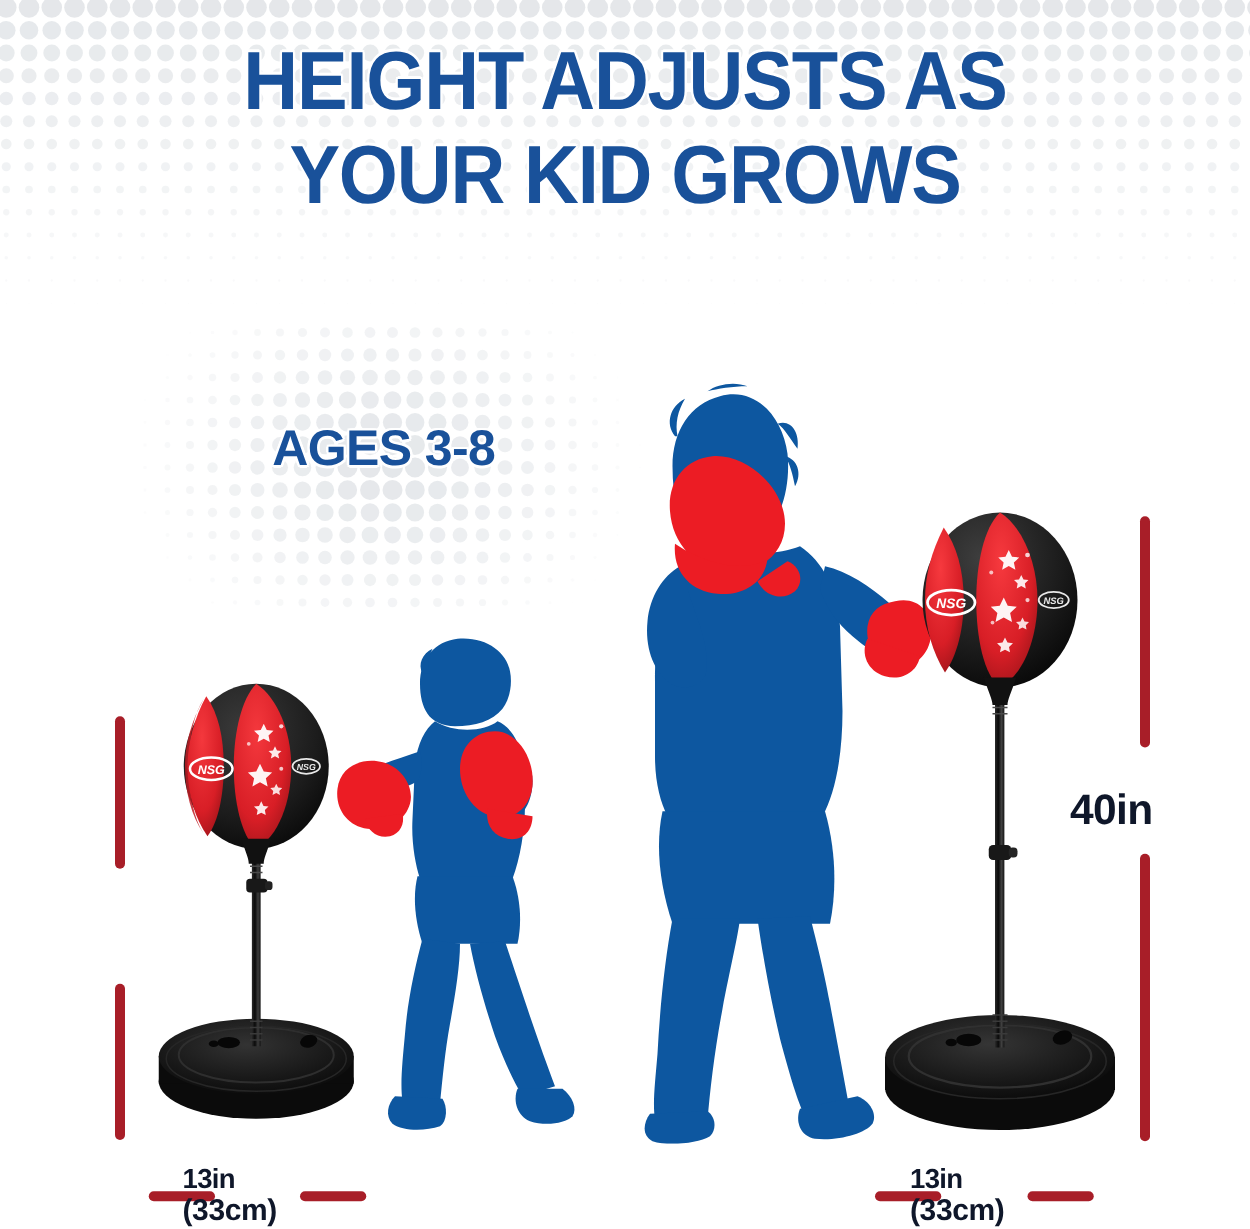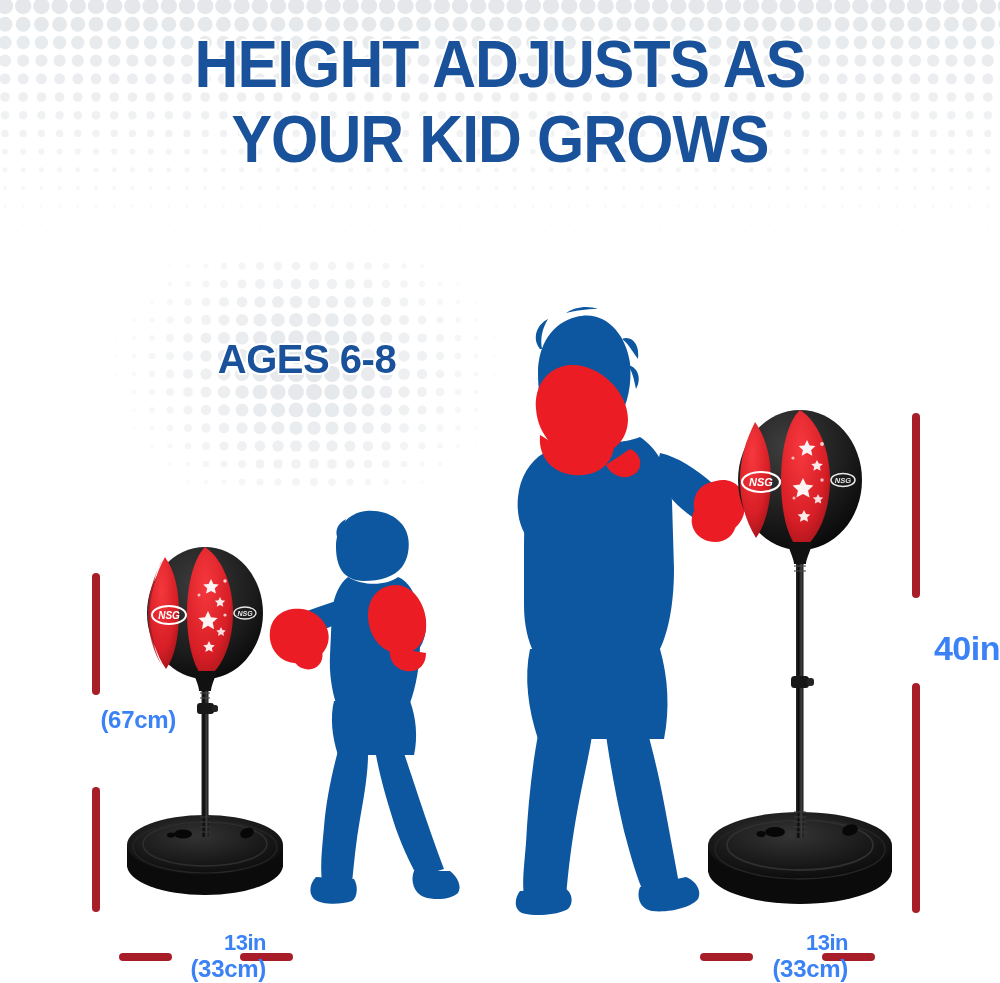--- a/index.html
+++ b/index.html
@@ -58,22 +58,22 @@
     background:#A81E28;
   }
   .hbar {
     position:absolute; z-index:4;
     height:8px; border-radius:4px;
     background:#A81E28;
   }
 
   
   .measure {
-    position:absolute; z-index:6; text-align:right;
-    color:#3b82f6; font-weight:bold; white-space:nowrap;
+    position:absolute; z-index:6; text-align:left;
+    color:#0f172a; font-weight:bold; white-space:nowrap;
   }
   .measure .big { display:block; font-size:34px; line-height:36px; letter-spacing:-0.5px; }
   .measure .small { display:block; font-size:24px; line-height:30px; letter-spacing:-0.3px; }
 
   .measure-width .big { font-size:22px; line-height:29px; }
   .measure-width .small { font-size:24px; line-height:24px; }
 
   
   .product { position:absolute; z-index:3; }
 
@@ -1152,21 +1152,21 @@
       <circle cx="312.0" cy="224.0" r="2.41" opacity="0.27"></circle>
       <circle cx="330.0" cy="224.0" r="1.84" opacity="0.21"></circle>
       <circle cx="348.0" cy="224.0" r="1.20" opacity="0.13"></circle>
       <circle cx="366.0" cy="224.0" r="0.49" opacity="0.05"></circle>
     </g>
 </svg>
 
 <div class="headline" id="title-line-1">HEIGHT ADJUSTS AS</div>
 <div class="headline" id="title-line-2">YOUR KID GROWS</div>
 
-<div class="ages-label">AGES 6-8</div>
+<div class="ages-label">AGES 3-8</div>
 
 <svg class="product" style="left:105px; top:545px; width:205px; height:360px;" viewBox="0 0 205 360">
   <defs>
     <radialGradient id="sBallRedA" cx="40%" cy="30%" r="75%">
       <stop offset="0%" stop-color="#F4383D"></stop>
       <stop offset="70%" stop-color="#D81E26"></stop>
       <stop offset="100%" stop-color="#A5151B"></stop>
     </radialGradient>
     <radialGradient id="sBallBlkA" cx="40%" cy="28%" r="80%">
       <stop offset="0%" stop-color="#3A3A3A"></stop>
@@ -1246,21 +1246,20 @@
       <text x="140" y="71" font-family="Liberation Sans, sans-serif" font-size="7" font-weight="bold" font-style="italic" fill="#FFFFFF" text-anchor="middle" opacity="0.9">NSG</text>
     </g>
 
     <path d="M88 126 C 92 138, 94 142, 94 146 L106 146 C 106 142, 108 138, 112 126 Z" fill="#111"></path>
   </g>
 </svg>
 
 <div class="vbar" style="left:92px; top:573px; height:122px;"></div>
 <div class="vbar" style="left:92px; top:787px; height:125px;"></div>
 <div class="measure" style="left:16px; top:705px; width:160px;">
-  <span class="small">(67cm)</span>
 </div>
 
 <div class="hbar" style="left:119px; top:953px; width:53px;"></div>
 <div class="hbar" style="left:240px; top:953px; width:53px;"></div>
 <div class="measure measure-width" style="left:146px; top:928px; width:120px;">
   <span class="big">13in</span>
   <span class="small">(33cm)</span>
 </div>
 
 <svg class="silhouette" style="left:268px; top:505px; width:200px; height:405px;" viewBox="0 0 200 405">

